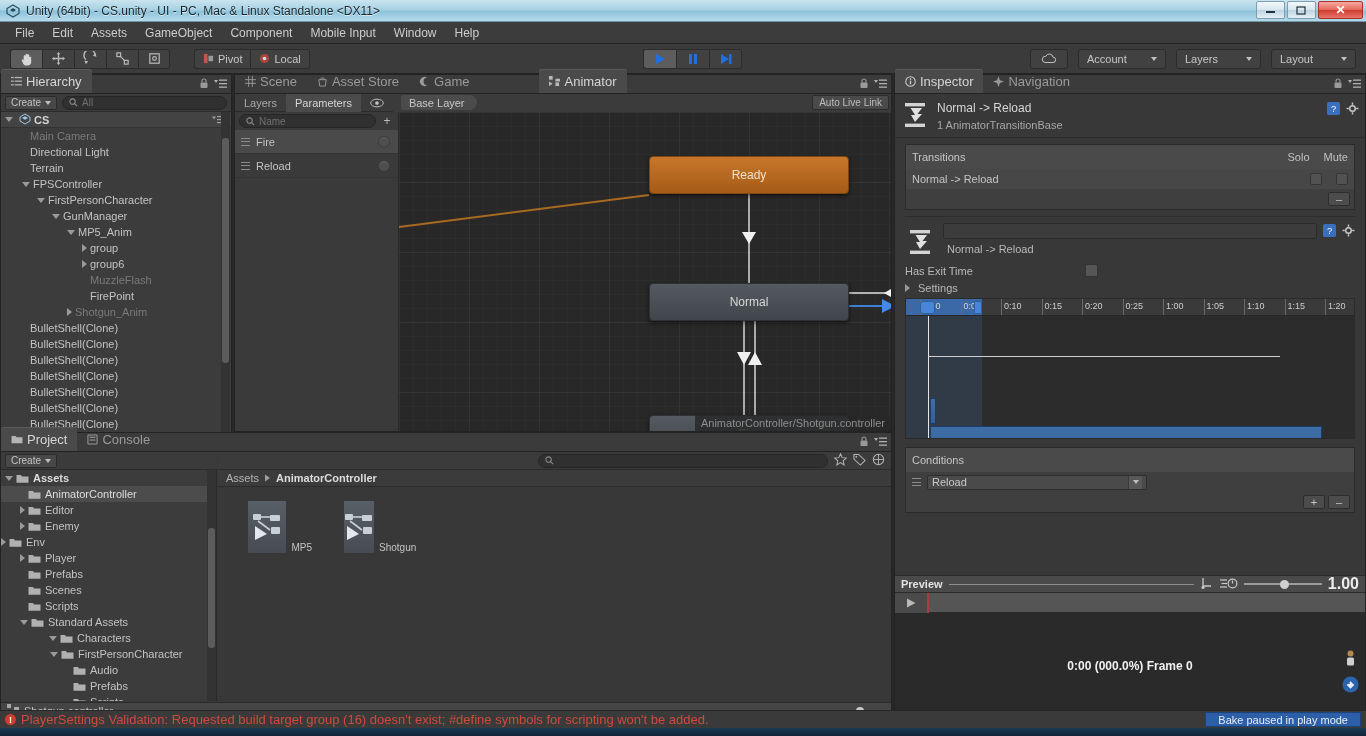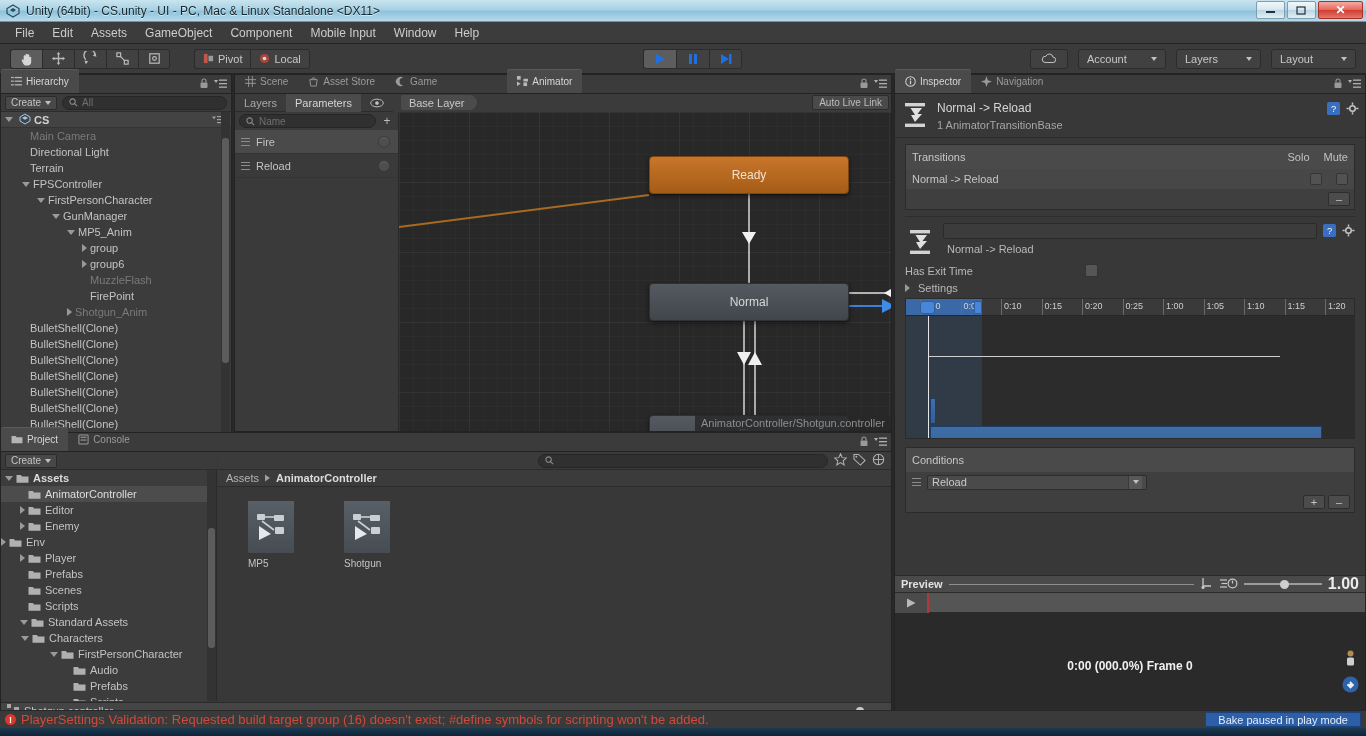--- a/index.html
+++ b/index.html
@@ -82,21 +82,21 @@
   .caret { width:0;height:0;border-left:3px solid transparent;border-right:3px solid transparent;border-top:4px solid #c0c0c0; }
 
   
   .panel { position:absolute; background:#383838; border:1px solid #232323; }
   .tabbar {
     height:19px; background:#3b3b3b; display:flex; align-items:flex-end;
     border-bottom:1px solid #232323; position:relative;
   }
   .tab {
     height:19px; padding:12px 10px; display:flex; align-items:center; gap:4px;
-    font-size:10px; color:#9a9a9a; background:transparent;
+    font-size:13px; color:#9a9a9a; background:transparent;
   }
   .tab.active {
     background:#4a4a4a; color:#d6d6d6;
     border-radius:3px 3px 0 0;
     box-shadow: inset 0 1px 0 #5a5a5a;
   }
   .tabr { position:absolute; right:4px; top:3px; display:flex; gap:5px; align-items:center; }
 
   
   #hierarchy { left:0; top:74px; width:232px; height:358px; background:#3c3c3c; }
@@ -297,21 +297,21 @@
   .pvcorner { position:absolute; right:6px; bottom:24px; display:flex; flex-direction:column; gap:6px; align-items:center;}
 
   
   #project { left:0; top:432px; width:892px; height:288px; background:#383838; }
   .projsplit { position:absolute; left:0; top:37px; bottom:18px; width:216px; background:#3c3c3c; border-right:1px solid #2a2a2a; overflow:hidden;}
   .projright { position:absolute; left:217px; right:0; top:19px; bottom:18px; background:#383838; }
   .projsearchbar { height:18px; display:flex; align-items:center; justify-content:flex-end; gap:6px; padding:0 6px; background:#3b3b3b; border-bottom:1px solid #2c2c2c;}
   .crumbbar2 { height:17px; display:flex; align-items:center; padding:0 8px; gap:5px; font-size:11px; background:#3b3b3b; border-bottom:1px solid #2c2c2c;}
   .crumbbar2 b { color:#dcdcdc; font-size:11px; }
   .assetgrid { padding:14px 0 0 30px; display:flex; gap:32px; }
-  .assetitem { width:64px; display:flex; flex-direction:column; align-items:flex-start; gap:5px; }
+  .assetitem { width:64px; display:flex; flex-direction:row; align-items:flex-end; gap:5px; }
   .assetthumb {
     width:46px;height:52px;
     background:linear-gradient(to bottom,#585f66,#464c52);
     display:flex;align-items:center;justify-content:center; border-radius:1px;
   }
   .assetlabel { font-size:10px; color:#c3c3c3; }
   .projfoot {
     position:absolute; left:0; right:0; bottom:0; height:17px; background:#454545;
     border-top:1px solid #2b2b2b; display:flex; align-items:center; padding:0 6px; gap:5px;
     font-size:11px; color:#c7c7c7;
@@ -1130,21 +1130,21 @@
           </div>
           <div class="trow" style="padding-left: 19px;">
             <span class="twist open"></span>
             <span style="margin-right: 4px; display: inline-flex;">
               <svg width="13" height="11" viewBox="0 0 13 11">
                 <path d="M0.5 2h4.4l1.1 1.4h6.5v6.4H0.5z" fill="#b0b0b0"></path>
               </svg>
             </span>
             <span>Standard Assets</span>
           </div>
-          <div class="trow" style="padding-left: 20px;">
+          <div class="trow" style="padding-left: 48px;">
             <span class="twist open"></span>
             <span style="margin-right: 4px; display: inline-flex;">
               <svg width="13" height="11" viewBox="0 0 13 11">
                 <path d="M0.5 2h4.4l1.1 1.4h6.5v6.4H0.5z" fill="#b0b0b0"></path>
               </svg>
             </span>
             <span>Characters</span>
           </div>
           <div class="trow" style="padding-left: 49px;">
             <span class="twist open"></span>

